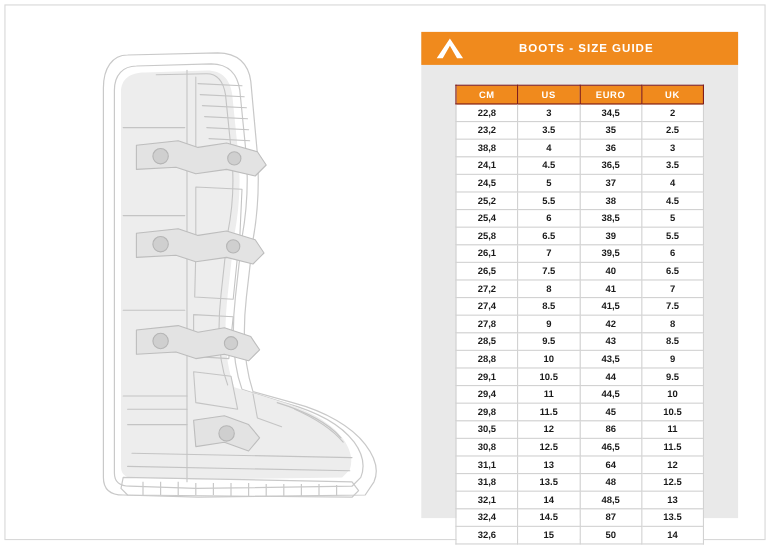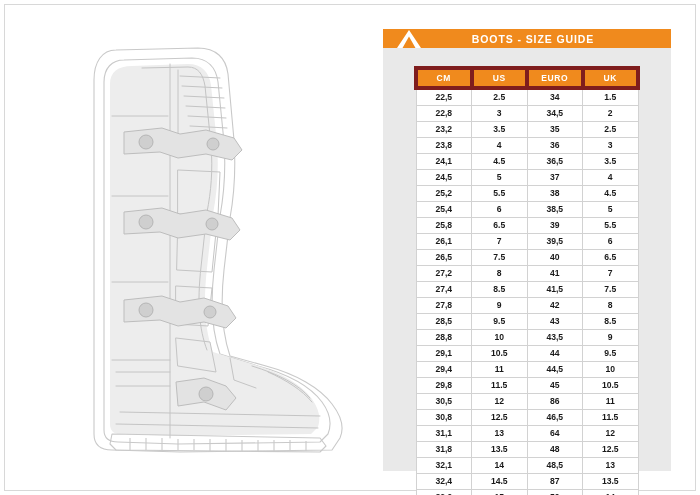--- a/index.html
+++ b/index.html
@@ -50,21 +50,21 @@
     position: absolute;
     left: 383px;
     top: 29px;
     width: 288px;
     height: 442px;
     background: #e9e9e9;
     box-sizing: border-box;
   }
   .guide-header {
     position: relative;
-    height: 19px;
+    height: 30px;
     background: #f08a1d;
     display: flex;
     align-items: center;
   }
   .guide-logo {
     width: 52px;
     height: 27px;
     display: flex;
     align-items: center;
     justify-content: center;
@@ -89,21 +89,21 @@
     border-collapse: collapse;
     table-layout: fixed;
   }
   table.sizes th {
     background: #f08a1d;
     color: #ffffff;
     font-size: 8.5px;
     font-weight: bold;
     letter-spacing: 0.6px;
     height: 14px;
-    border: 4px solid #7f1d1d;
+    border: 1px solid #7f1d1d;
     text-align: center;
   }
   table.sizes td {
     background: #ffffff;
     color: #1a1a1a;
     font-size: 8.6px;
     font-weight: bold;
     height: 15px;
     border: 1px solid #d2d2d2;
     text-align: center;
@@ -221,39 +221,33 @@
         <thead>
           <tr>
             <th>CM</th>
             <th>US</th>
             <th>EURO</th>
             <th>UK</th>
           </tr>
         </thead>
         <tbody id="size-body">
             <tr>
-              <td>22,5</td>
-              <td>2.5</td>
-              <td>34</td>
-              <td>1.5</td>
-            </tr>
-            <tr>
               <td>22,8</td>
               <td>3</td>
               <td>34,5</td>
               <td>2</td>
             </tr>
             <tr>
               <td>23,2</td>
               <td>3.5</td>
               <td>35</td>
               <td>2.5</td>
             </tr>
             <tr>
-              <td>23,8</td>
+              <td>38,8</td>
               <td>4</td>
               <td>36</td>
               <td>3</td>
             </tr>
             <tr>
               <td>24,1</td>
               <td>4.5</td>
               <td>36,5</td>
               <td>3.5</td>
             </tr>

